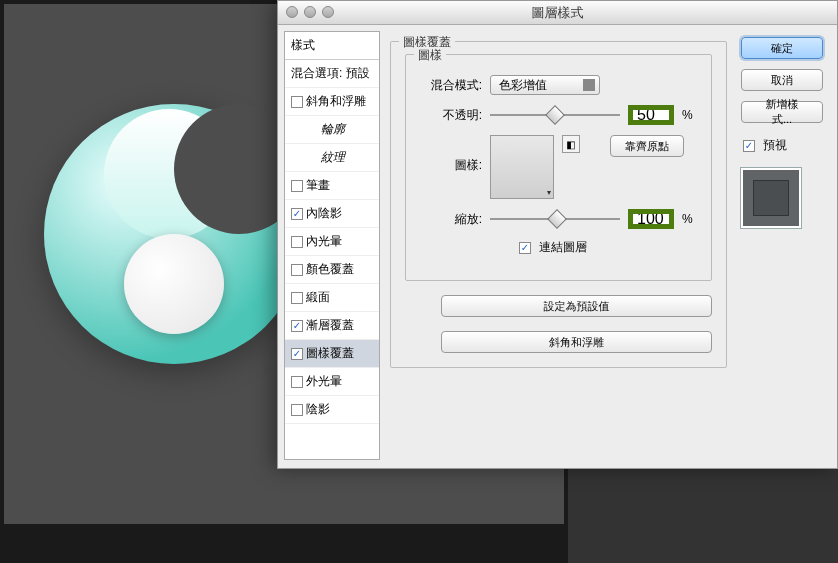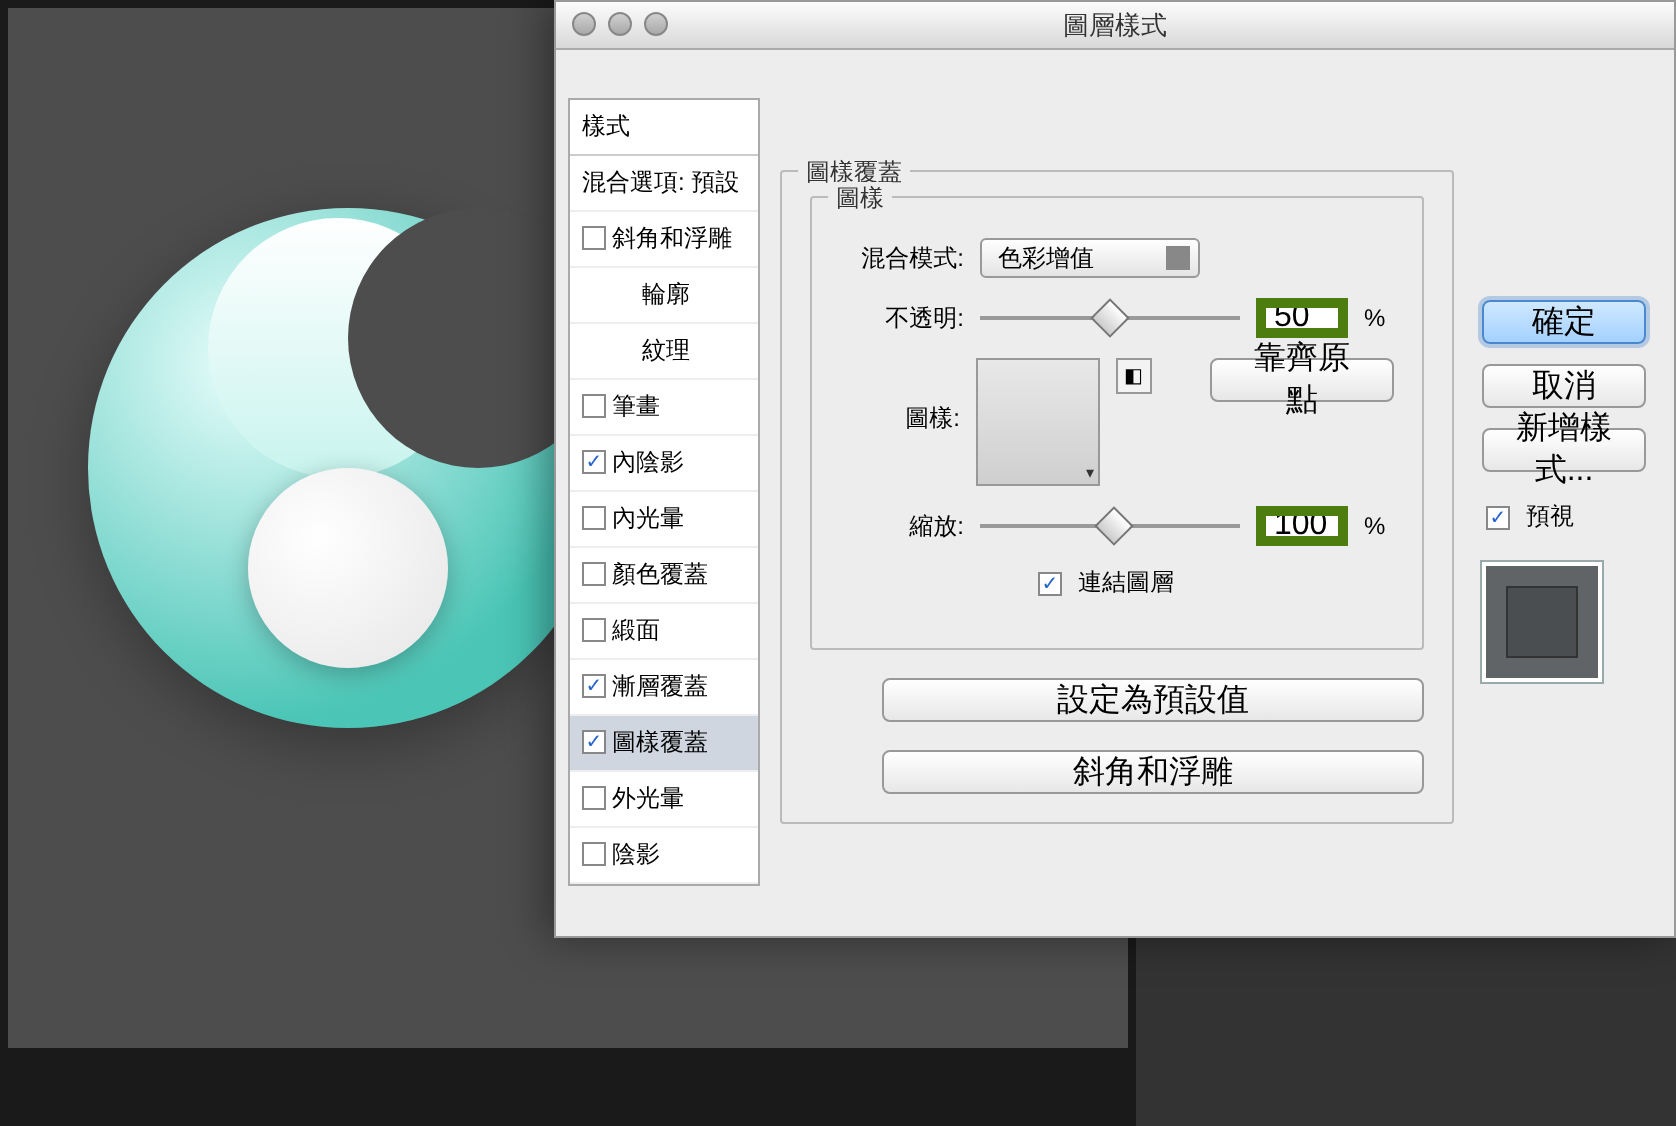--- a/index.html
+++ b/index.html
@@ -16,26 +16,26 @@
 .yy-outer { position: absolute; width: 260px; height: 260px; border-radius: 50%; background: radial-gradient(circle at 30% 30%, #e8fdfc, #4ac5b6 70%); box-shadow: 0 8px 30px rgba(0,0,0,.3); }
 .yy-cut { position: absolute; top: 0; left: 130px; width: 130px; height: 130px; border-radius: 50%; background: #4d4d4d; }
 .yy-white-dot { position: absolute; top: 130px; left: 80px; width: 100px; height: 100px; border-radius: 50%; background: radial-gradient(circle at 35% 35%, #ffffff, #e5e5e5); box-shadow: 0 3px 12px rgba(0,0,0,.25); }
 .yy-swirl { position: absolute; top: 5px; left: 60px; width: 130px; height: 130px; border-radius: 50%; background: linear-gradient(180deg, #ffffff, #c8f4ee); }
 
 
 .dialog { position: absolute; left: 277px; top: 0; width: 561px; height: 469px; background: #ededed; border: 1px solid #999; box-shadow: -4px 0 20px rgba(0,0,0,.4); display: flex; flex-direction: column; }
 .titlebar { height: 24px; background: linear-gradient(#fcfcfc,#d8d8d8); border-bottom: 1px solid #aaa; display: flex; align-items: center; justify-content: center; font-size: 13px; color: #333; position: relative; }
 .titlebar .dots { position: absolute; left: 8px; top: 5px; display: flex; gap: 6px; }
 .titlebar .dot { width: 12px; height: 12px; border-radius: 50%; background: linear-gradient(#d0d0d0,#a8a8a8); border: 1px solid #888; }
-.dialog-body { flex: 1; display: flex; padding: 6px 8px 8px 6px; gap: 4px; align-items: center; }
+.dialog-body { flex: 1; display: flex; padding: 6px 8px 8px 6px; gap: 4px; }
 
 .style-list { width: 96px; border: 1px solid #aaa; background: #fff; font-size: 12px; color: #000; }
 .style-list .hdr { padding: 5px 6px; border-bottom: 1px solid #ccc; }
 .style-list .item { padding: 5px 4px 5px 6px; border-bottom: 1px solid #eee; display: flex; align-items: center; gap: 3px; white-space: nowrap; }
-.style-list .item.sub { padding-left: 24px; }
+.style-list .item.sub { padding-left: 24px; font-style: italic; }
 .style-list .item.sub.nocb { padding-left: 36px; }
 .style-list .item.sel { background: #cfd6df; }
 .cb { width: 12px; height: 12px; border: 1px solid #888; background: #fff; display: inline-flex; align-items: center; justify-content: center; font-size: 10px; color: #2563c9; }
 .cb.checked::after { content: "✓"; }
 
 .main { flex: 1; padding: 4px 6px; }
 .fieldset { border: 1px solid #bbb; border-radius: 2px; padding: 10px 14px 14px 14px; position: relative; margin-top: 6px; }
 .fieldset .legend { position: absolute; top: -8px; left: 8px; background: #ededed; padding: 0 4px; font-size: 12px; color: #333; }
 .row { display: flex; align-items: center; gap: 8px; margin: 10px 0; font-size: 12px; color: #000; }
 .row .lbl { width: 62px; text-align: right; }
@@ -44,21 +44,21 @@
 .dropdown .chev { position: absolute; right: 6px; font-size: 8px; line-height: 6px; color: #333; }
 .slider { flex: 0 0 130px; height: 14px; position: relative; }
 .slider .track { position: absolute; top: 6px; left: 0; right: 0; height: 2px; background: #999; }
 .slider .thumb { position: absolute; top: 0; width: 14px; height: 14px; background: linear-gradient(#fff,#ccc); border: 1px solid #777; transform: rotate(45deg); }
 input.num { width: 46px; height: 20px; border: 5px solid #4d7c0f; padding: 0 4px; font-size: 16px; background: #fff; text-align: left; }
 
 .pattern-swatch { width: 64px; height: 64px; background: linear-gradient(#e8e8e8,#cfcfcf); border: 1px solid #999; position: relative; }
 .pattern-swatch .mini-chev { position: absolute; right: 2px; bottom: 1px; font-size: 8px; color: #333; }
 .snap-btn { width: 18px; height: 18px; border: 1px solid #999; background: #f3f3f3; display: flex; align-items: center; justify-content: center; font-size: 10px; }
 
-.btn { height: 22px; padding: 0 14px; background: linear-gradient(#ffffff,#e7e7e7); border: 1px solid #999; border-radius: 4px; font-size: 16px; display: inline-flex; align-items: center; justify-content: center; color: #000; }
+.btn { height: 22px; padding: 0 14px; background: linear-gradient(#ffffff,#e7e7e7); border: 1px solid #999; border-radius: 4px; font-size: 11px; display: inline-flex; align-items: center; justify-content: center; color: #000; }
 .btn.primary { background: linear-gradient(#cfe8ff,#a4d1ff); border-color: #4a88cf; box-shadow: 0 0 0 2px rgba(74,136,207,.35); }
 
 .right-col { width: 92px; display: flex; flex-direction: column; gap: 10px; padding: 6px 4px; }
 .right-col .btn { width: 82px; }
 .preview-box { width: 60px; height: 60px; background: #606466; border: 2px solid #fff; outline: 1px solid #9aa; margin-top: 4px; }
 .preview-inner { width: 36px; height: 36px; margin: 10px auto; background: #4a4e50; border: 1px solid #333; }
 
 .defaults-row { display: flex; gap: 14px; margin-top: 14px; margin-left: 36px; flex-direction: column; }
 </style>
 </head>

